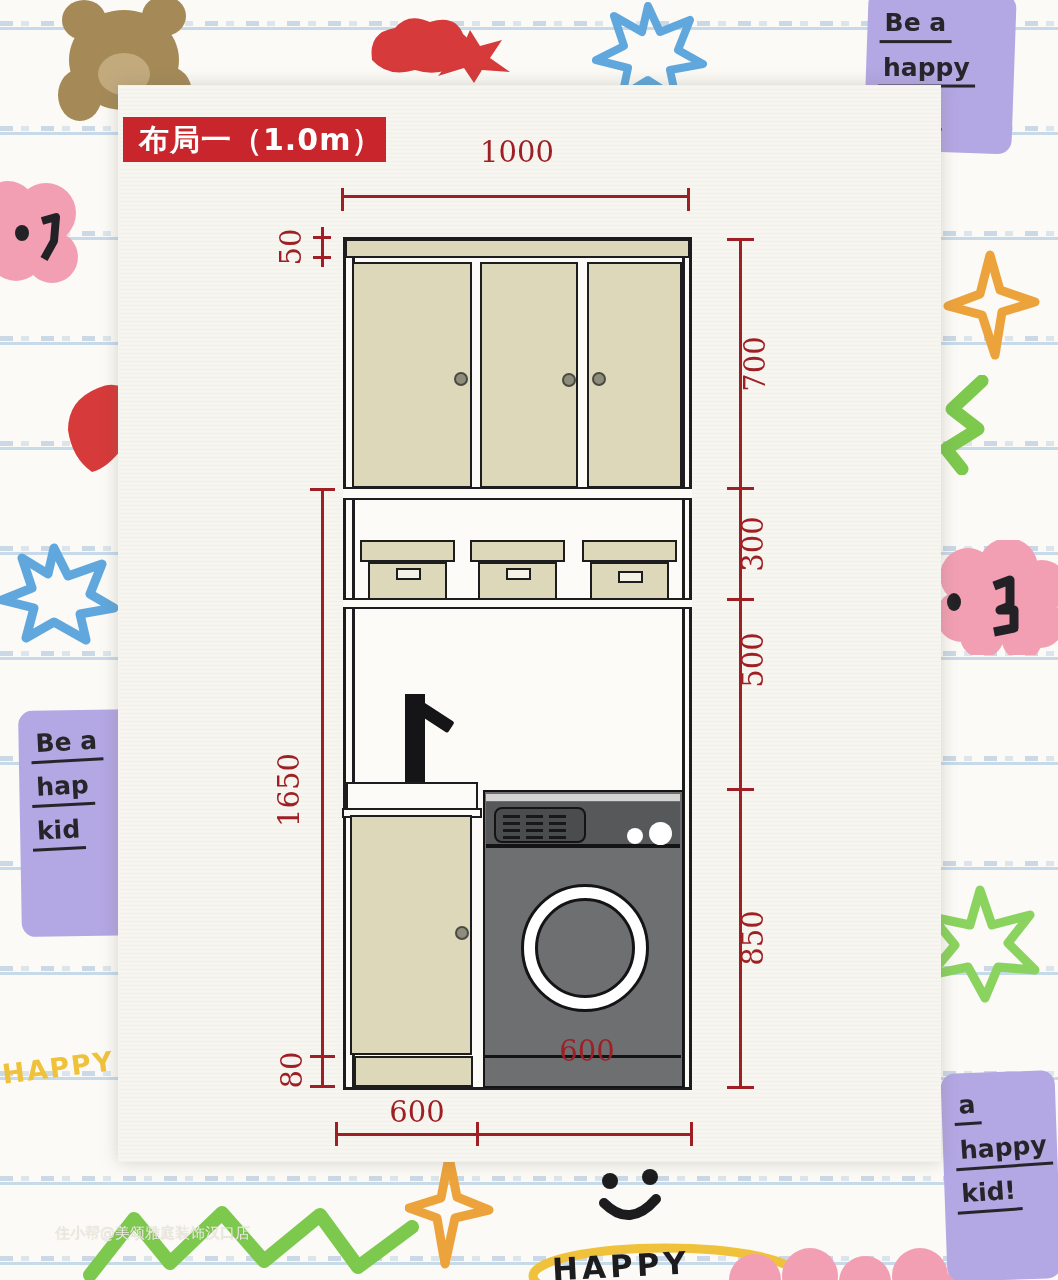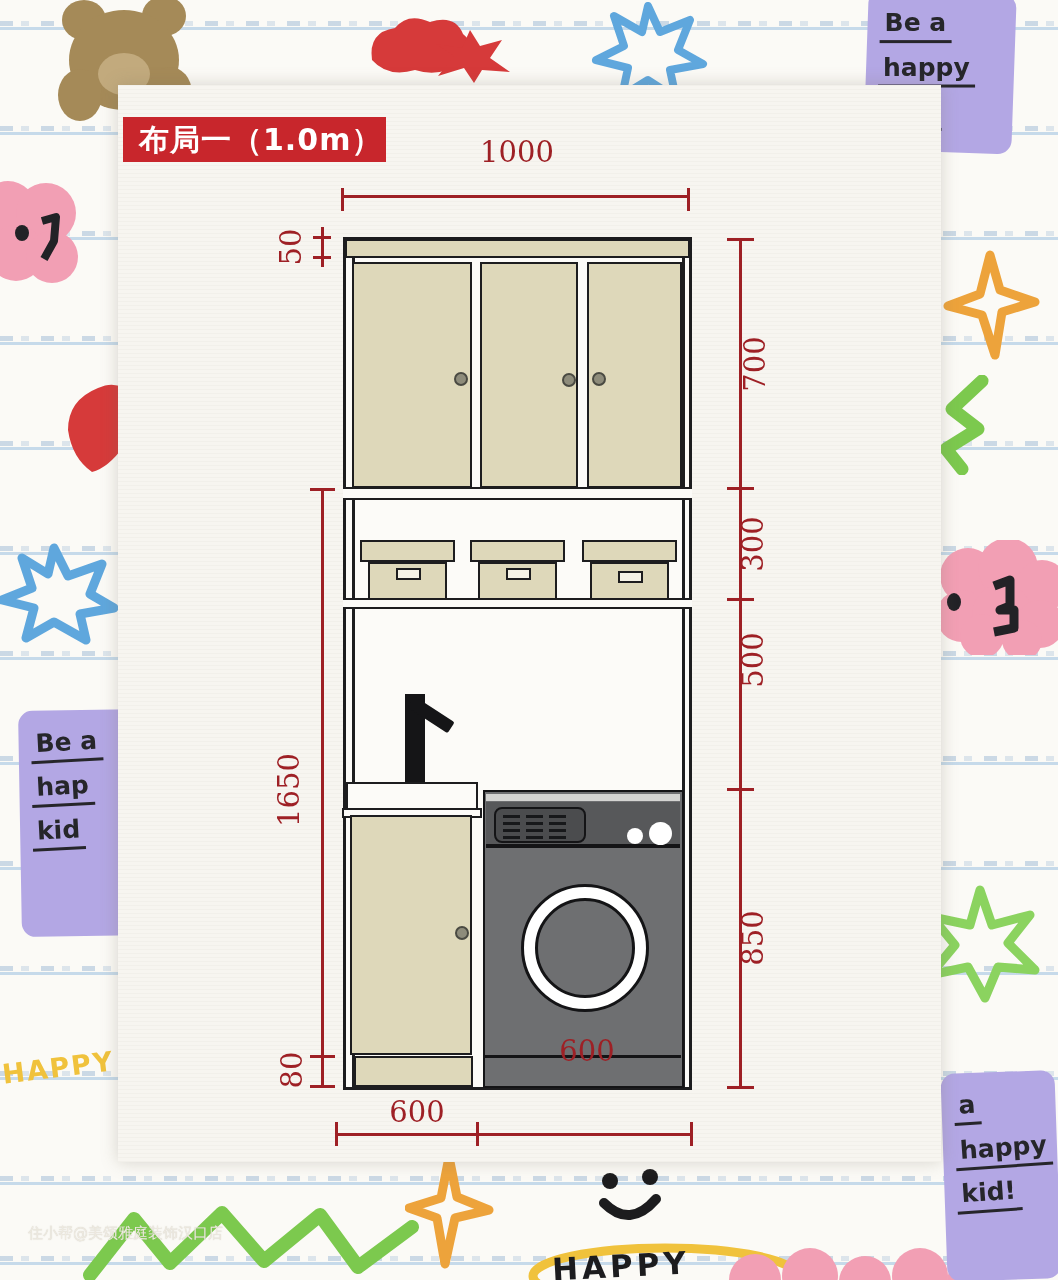--- a/index.html
+++ b/index.html
@@ -16,21 +16,21 @@
   
   .doodle { position:absolute; z-index:1; }
   .note { position:absolute; z-index:1; background:#b3a7e4; border-radius:14px; padding:8px 10px; overflow:hidden; }
   .nline { font: bold 25px "DejaVu Sans", sans-serif; color:#26262a; width:max-content;
     border-bottom:3px solid #26262a; padding:0 5px 3px; margin:9px 2px; transform:rotate(-2deg); }
   .happy-left { position:absolute; z-index:1; font: bold 27px "DejaVu Sans", sans-serif;
     color:#f0c23c; transform:rotate(-7deg); letter-spacing:2px; }
   .happy-bottom { position:absolute; z-index:1; font: bold 31px "DejaVu Sans", sans-serif;
     color:#1c1c1e; transform:rotate(-3deg); letter-spacing:4px; }
   .watermark { position:absolute; z-index:4; font: 15px "DejaVu Sans", sans-serif;
-    color:#eeeae0; text-shadow:0 0 1px rgba(160,155,145,.5); }
+    color:#eeeae0; text-shadow:0 0 1px rgba(160,155,145,.5);margin-left:27px; }
   
   .panel { position:absolute; z-index:2; left:118px; top:85px; width:823px; height:1077px;
     background:#f7f5f0;
     background-image: repeating-linear-gradient(180deg, rgba(165,158,145,.06) 0 1px, transparent 1px 4px);
     box-shadow: 0 0 16px rgba(120,110,95,.28); }
   
   .diagram { position:absolute; z-index:3; inset:0; }
   .abs { position:absolute; }
   .title-badge { position:absolute; left:123px; top:117px; width:263px; height:45px;
     background:#c8262c; color:#ffffff; font: bold 30px "DejaVu Sans", sans-serif;

